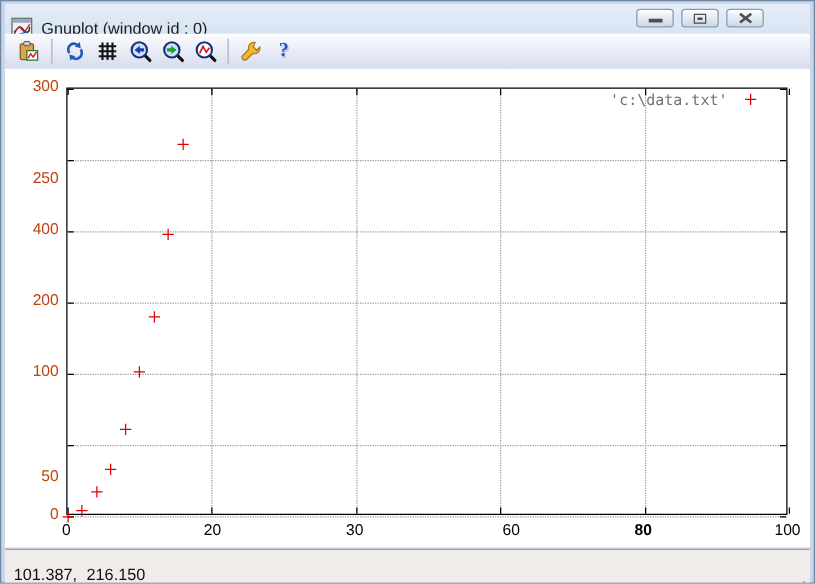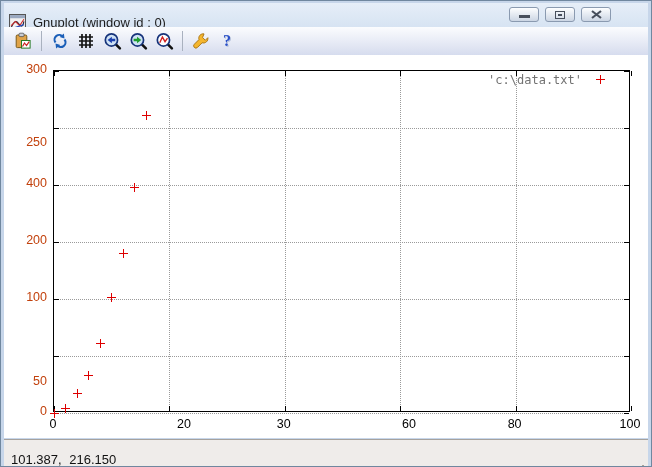--- a/index.html
+++ b/index.html
@@ -199,24 +199,24 @@
         <div class="marker" style="left: 7.04px; top: 332.94px;"></div>
         <div class="marker" style="left: 18.58px; top: 318.12px;"></div>
         <div class="marker" style="left: 30.12px; top: 299.88px;"></div>
         <div class="marker" style="left: 41.66px; top: 267.96px;"></div>
         <div class="marker" style="left: 53.2px; top: 222.36px;"></div>
         <div class="marker" style="left: 64.74px; top: 177.9px;"></div>
         <div class="marker" style="left: 76.28px; top: 111.78px;"></div>
         <div class="marker" style="left: 87.82px; top: 39.96px;"></div>
       </div>
   <div class="xlab" style="left: 29px;">0</div>
-      <div class="xlab" style="left: 160px;">20</div>
+      <div class="xlab" style="left: 146px;">20</div>
       <div class="xlab" style="left: 259.8px;">30</div>
       <div class="xlab" style="left: 385px;">60</div>
-      <div class="xlab" style="left: 490.6px;">80</div>
+      <div class="xlab" style="left: 490.6px; font-weight: bold;">80</div>
       <div class="xlab" style="left: 606px;">100</div>
       <div class="ylab" style="top: 349px;">0</div>
       <div class="ylab" style="top: 292px; margin-top: 27px;">50</div>
       <div class="ylab" style="top: 235px;">100</div>
       <div class="ylab" style="top: 178px;">200</div>
       <div class="ylab" style="top: 121px;">400</div>
       <div class="ylab" style="top: 80px;">250</div>
       <div class="ylab" style="top: 7px;">300</div>
     </div>
 

